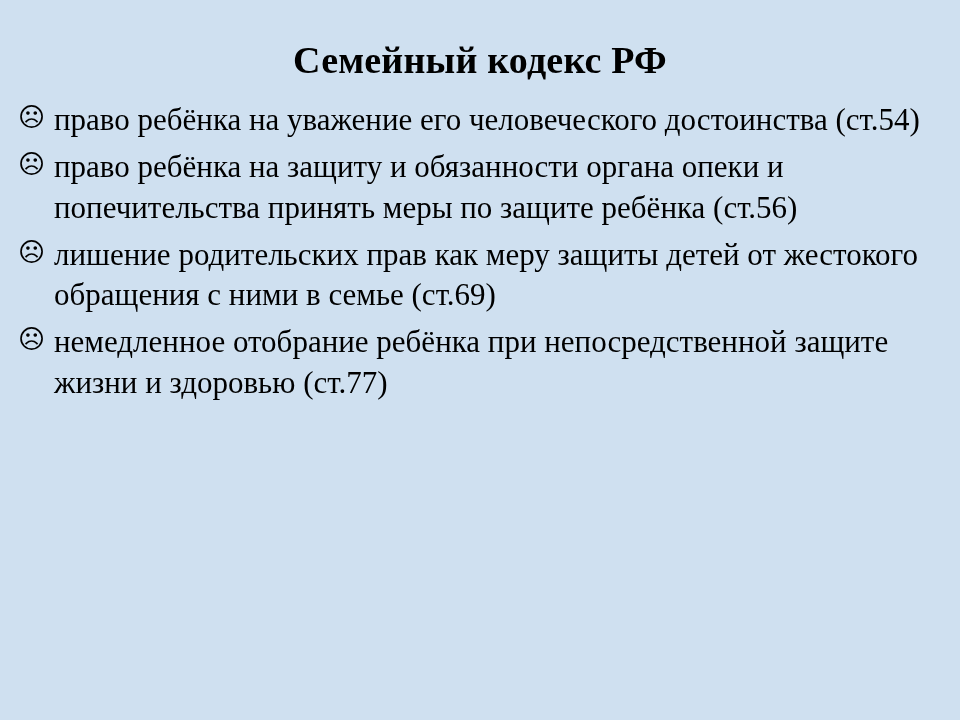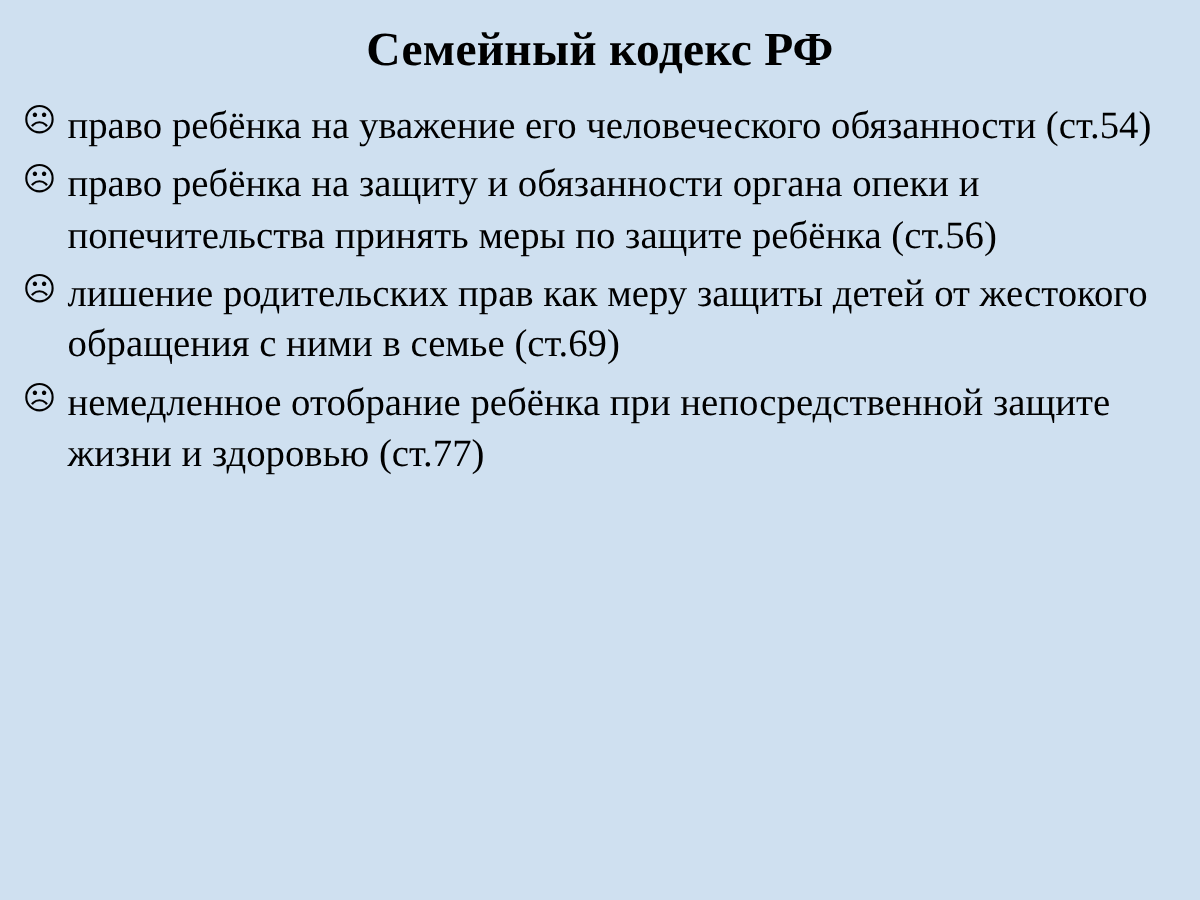--- a/index.html
+++ b/index.html
@@ -20,21 +20,21 @@
     height: 720px;
     box-sizing: border-box;
     background: #cfe0f0;
   }
   .slide-title {
     text-align: center;
     font-family: "Liberation Serif", serif;
     font-weight: bold;
     font-size: 38px;
     line-height: 1.1;
-    padding-top: 20px;
+    padding-top: 40px;
     letter-spacing: 0.2px;
   }
   .bullet-list {
     margin: 18px 0 0 0;
     padding: 0 18px 0 16px;
     list-style: none;
   }
   .bullet-item {
     position: relative;
     display: block;
@@ -65,21 +65,21 @@
 <body>
 
 <div class="slide">
 
   <div class="slide-title">Семейный кодекс РФ</div>
 
   <div class="bullet-list">
 
     <div class="bullet-item">
       <span class="bullet-marker">☹</span>
-      <span class="bullet-text">право ребёнка на уважение его человеческого обязанности (ст.54)</span>
+      <span class="bullet-text">право ребёнка на уважение его человеческого достоинства (ст.54)</span>
     </div>
 
     <div class="bullet-item">
       <span class="bullet-marker">☹</span>
       <span class="bullet-text">право ребёнка на защиту и обязанности органа опеки и попечительства принять меры по защите ребёнка (ст.56)</span>
     </div>
 
     <div class="bullet-item">
       <span class="bullet-marker">☹</span>
       <span class="bullet-text">лишение родительских прав как меру защиты детей от жестокого обращения с ними в семье (ст.69)</span>

